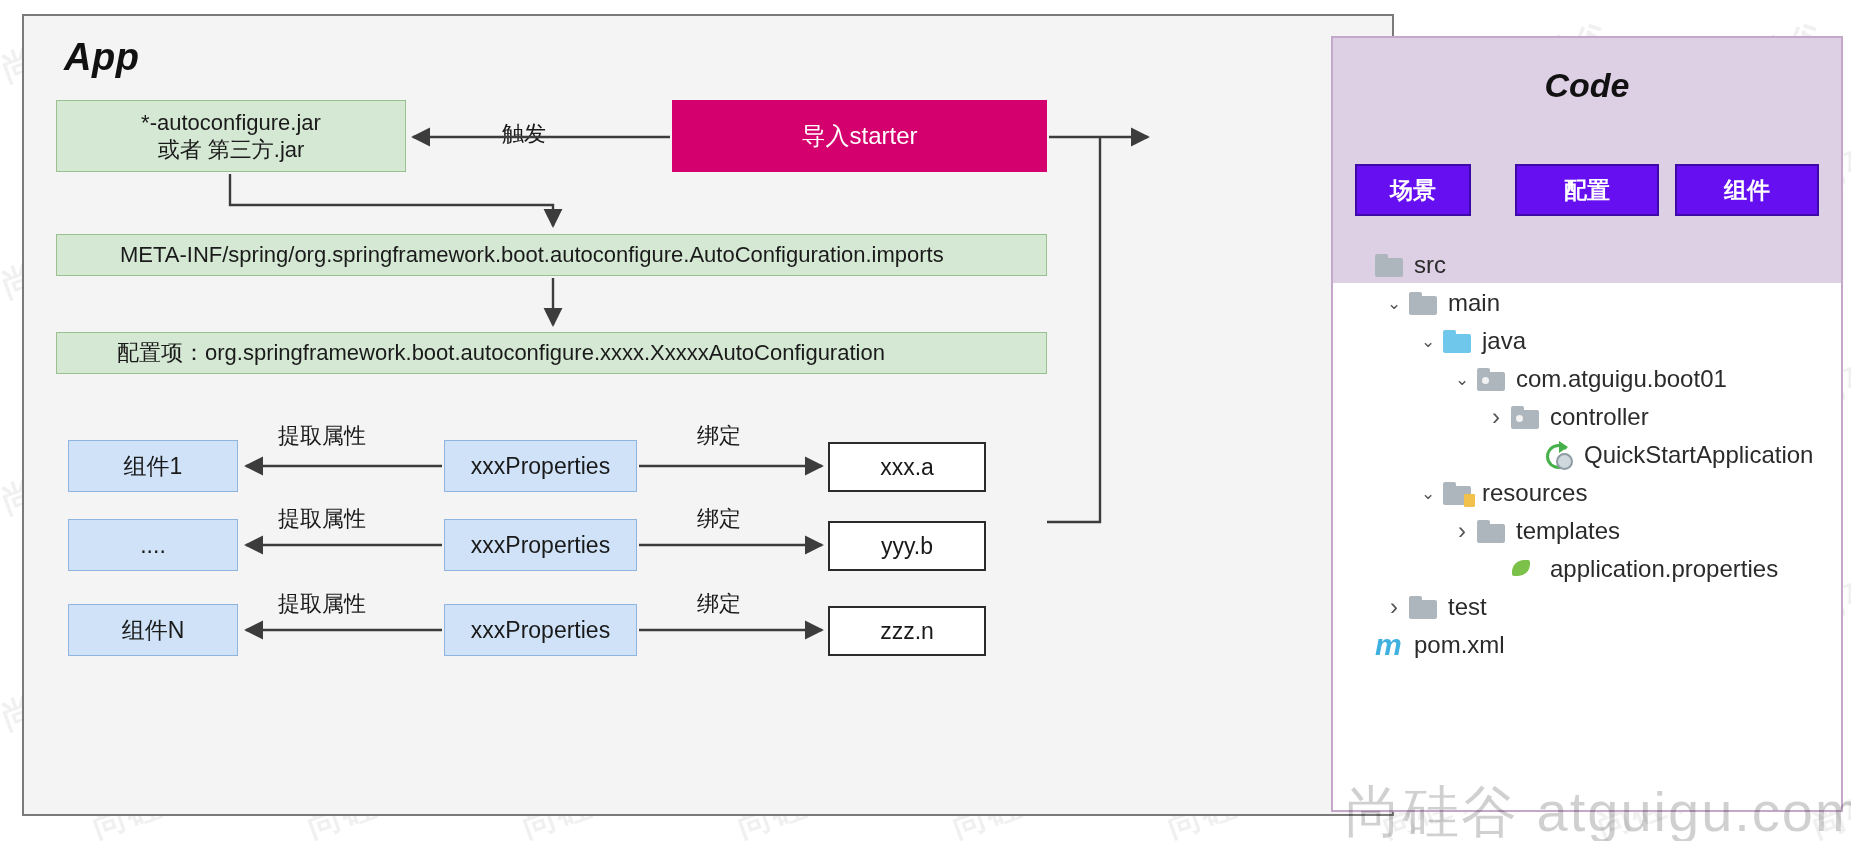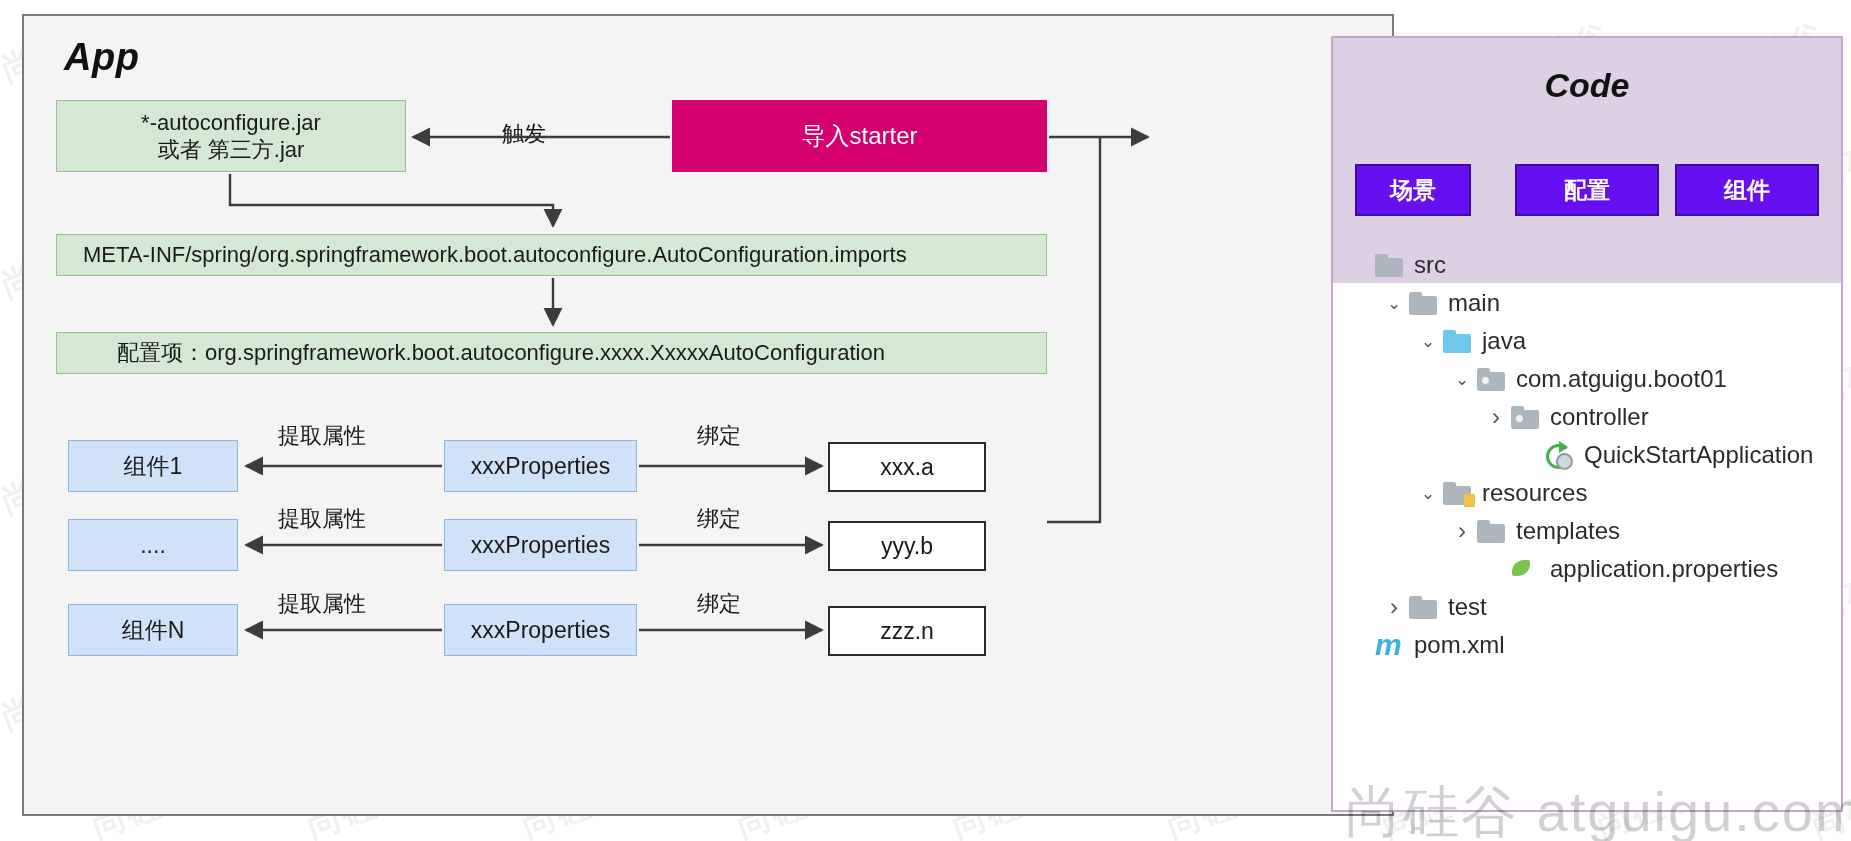--- a/index.html
+++ b/index.html
@@ -27,21 +27,21 @@
      font-size:34px;font-style:italic;font-weight:700;color:#111;}
 
   .purple-box{position:absolute;top:126px;height:52px;background:#6610f2;border:2px solid #3d0aa8;
      box-sizing:border-box;display:flex;align-items:center;justify-content:center;
      color:#fff;font-size:23px;font-weight:700;}
 
   
   .green-box{position:absolute;background:#d5e8d4;border:1.5px solid #9bc08f;
      box-sizing:border-box;display:flex;align-items:center;justify-content:center;
      text-align:center;color:#1a1a1a;font-size:22px;line-height:1.25;}
-  .green-box.left{justify-content:flex-start;padding-left:26px;}
+  .green-box.left{justify-content:flex-start;padding-left:63px;}
   .pink-box{position:absolute;background:#d4006e;box-sizing:border-box;
      display:flex;align-items:center;justify-content:center;color:#fff;font-size:24px;}
   .blue-box{position:absolute;background:#cfe2f7;border:1.5px solid #8fb4dd;
      box-sizing:border-box;display:flex;align-items:center;justify-content:center;
      color:#1a1a1a;font-size:23px;}
   .white-box{position:absolute;background:#fff;border:2px solid #2b2b2b;
      box-sizing:border-box;display:flex;align-items:center;justify-content:center;
      color:#1a1a1a;font-size:23px;}
 
   .edge-label{position:absolute;font-size:22px;color:#1a1a1a;white-space:nowrap;}

